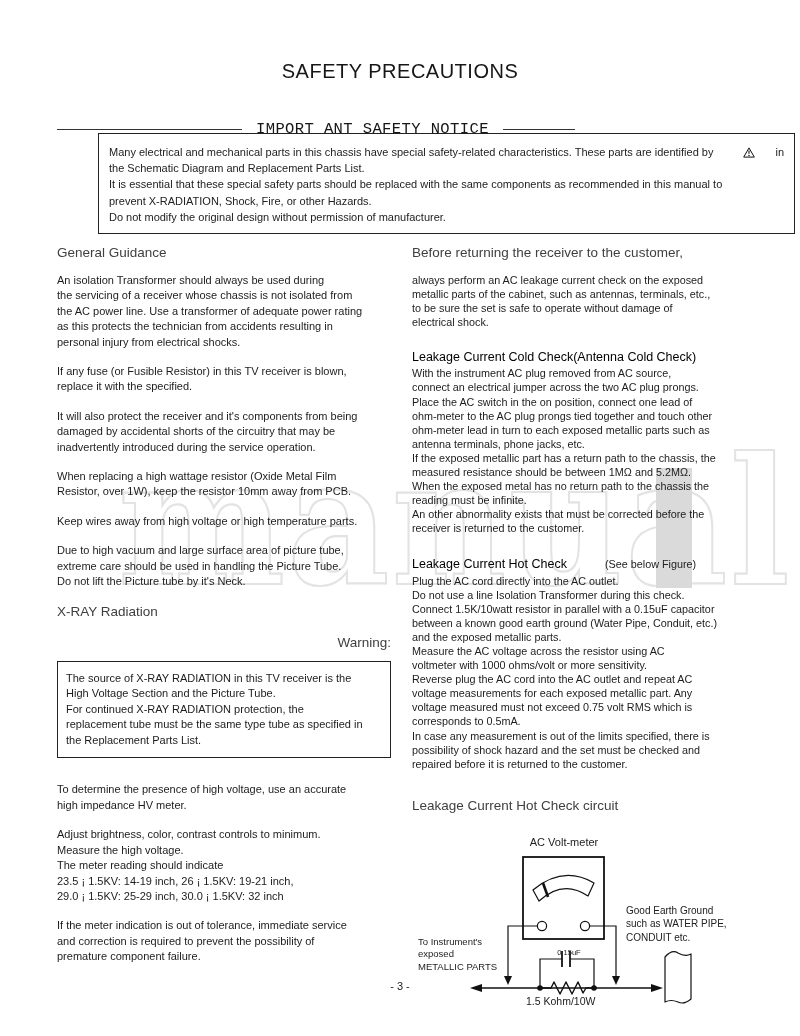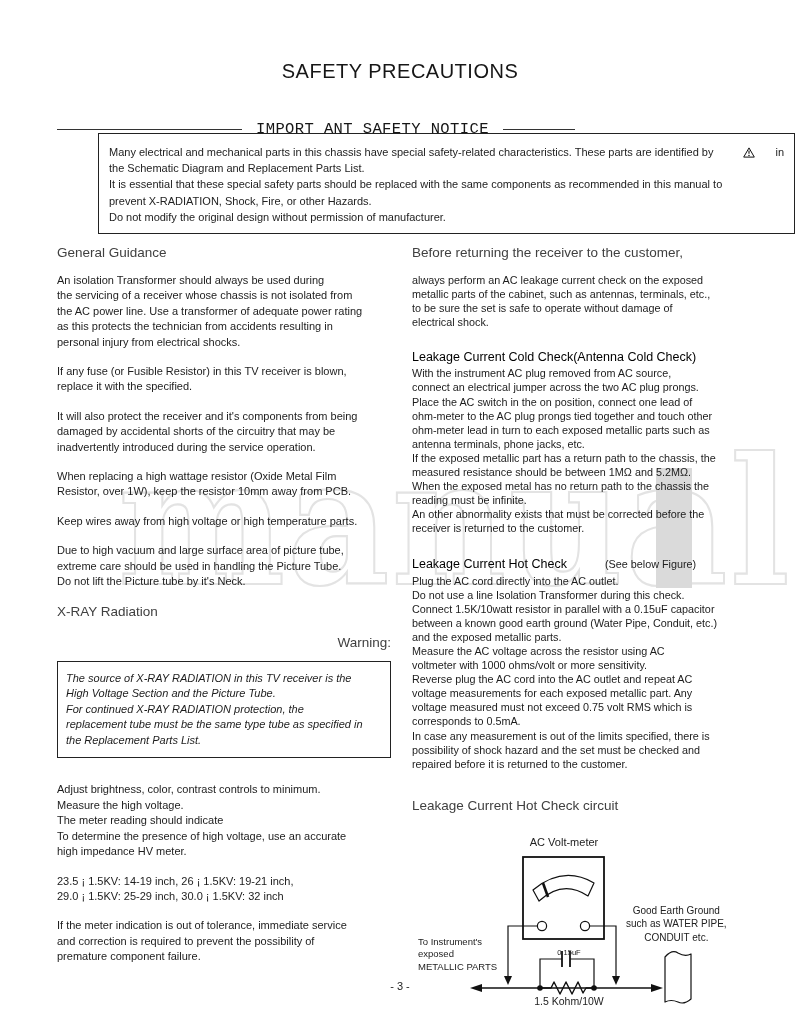--- a/index.html
+++ b/index.html
@@ -35,34 +35,34 @@
   .prelines{white-space:pre-line;}
   
   .col{position:absolute;top:245px;z-index:1;}
   .col-left{left:57px;width:334px;}
   .col-right{left:412px;width:350px;}
   .h-sec{font-size:13.5px;color:#404040;margin:0 0 13px 0;}
   .h-sub{font-size:12.5px;color:#000000;margin:0 0 2px 0;}
   .col-left p{margin:0 0 14px 0;font-size:11px;line-height:15.4px;white-space:pre-line;}
   .col-right p{margin:0 0 13px 0;font-size:10.8px;line-height:14.1px;white-space:pre-line;}
   .meter-small{font-size:9.5px;line-height:13.5px;margin:0;white-space:pre-line;}
-  .warning-box{border:1.2px solid #222;padding:9px 8px;font-size:11px;line-height:15.6px;white-space:pre-line;margin:0 0 24px 0;width:316px;font-style:italic;}
+  .warning-box{border:1.2px solid #222;padding:9px 8px;font-size:11px;line-height:15.6px;white-space:pre-line;margin:0 0 24px 0;width:316px;}
   .hot-head-row{display:flex;align-items:baseline;margin:0 0 3px 0;}
   .hot-head-row .see{font-size:10.8px;margin-left:38px;color:#222;}
   .gap8{height:8px;}
   .gap14{height:14px;}
   
   .circuit{position:relative;width:350px;height:205px;margin-top:6px;}
   .circuit svg{position:absolute;left:0;top:0;}
   .diag-label{position:absolute;color:#222;white-space:pre-line;}
   .lbl-voltmeter{left:106px;top:10px;width:92px;text-align:center;font-size:11px;}
   .lbl-cap{left:128px;top:122px;width:58px;text-align:center;font-size:7.5px;}
-  .lbl-res{left:114px;top:169px;width:86px;text-align:center;font-size:10.5px;}
+  .lbl-res{left:114px;top:169px;width:86px;text-align:left;font-size:10.5px;}
   .lbl-left{left:6px;top:110px;font-size:9.5px;line-height:12.5px;}
-  .lbl-ground{left:214px;top:78px;font-size:10px;line-height:13.5px;text-align:center;}
+  .lbl-ground{left:214px;top:78px;font-size:10px;line-height:13.5px;}
   
   .page-number{position:absolute;left:0;top:980px;width:100%;text-align:center;font-size:11px;color:#222;}
 </style>
 </head>
 <body>
 
 <div class="page">
 
   <div class="watermark">manual</div>
   <div class="watermark-bar"></div>
@@ -112,25 +112,25 @@
     <p>Due to high vacuum and large surface area of picture tube,
 extreme care should be used in handling the Picture Tube.
 Do not lift the Picture tube by it's Neck.</p>
     <div class="h-sec" style="margin-top:4px;">X-RAY Radiation</div>
     <div class="h-sec" style="margin-top:16px;margin-bottom:11px;text-align:right;">Warning:</div>
     <div class="warning-box">The source of X-RAY RADIATION in this TV receiver is the
 High Voltage Section and the Picture Tube.
 For continued X-RAY RADIATION protection, the
 replacement tube must be the same type tube as specified in
 the Replacement Parts List.</div>
+    <p>To determine the presence of high voltage, use an accurate
+high impedance HV meter.</p>
     <p style="margin-bottom:0;">Adjust brightness, color, contrast controls to minimum.
 Measure the high voltage.
 The meter reading should indicate</p>
-    <p>To determine the presence of high voltage, use an accurate
-high impedance HV meter.</p>
     <p class="meter-small">23.5 ¡ 1.5KV: 14-19 inch, 26 ¡ 1.5KV: 19-21 inch,
 29.0 ¡ 1.5KV: 25-29 inch, 30.0 ¡ 1.5KV: 32 inch</p>
     <p style="margin-top:0;">If the meter indication is out of tolerance, immediate service
 and correction is required to prevent the possibility of
 premature component failure.</p>
   </div>
 
   <div class="col col-right">
     <div class="h-sec">Before returning the receiver to the customer,</div>
     <p>always perform an AC leakage current check on the exposed

